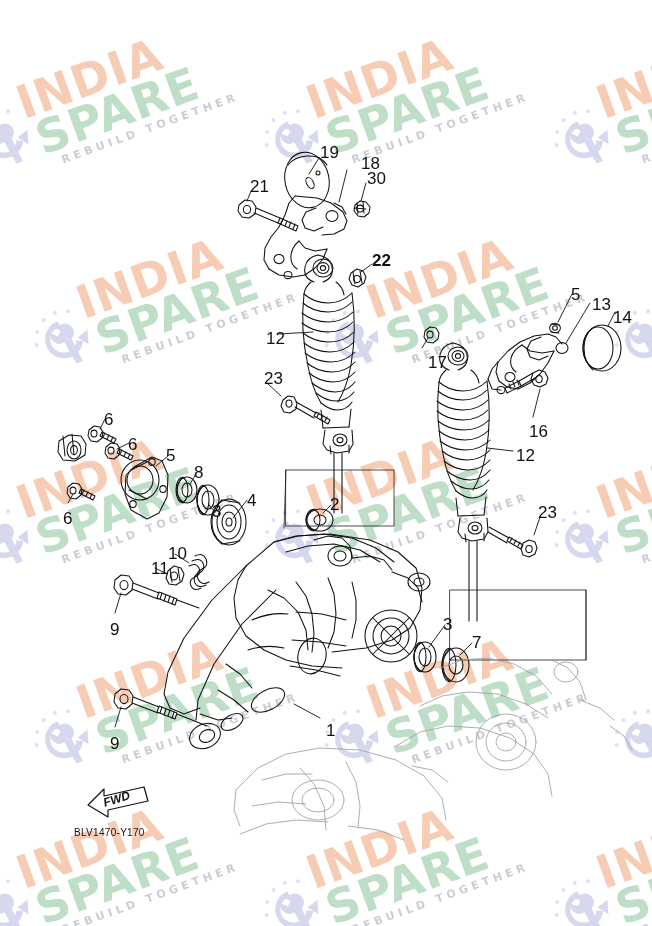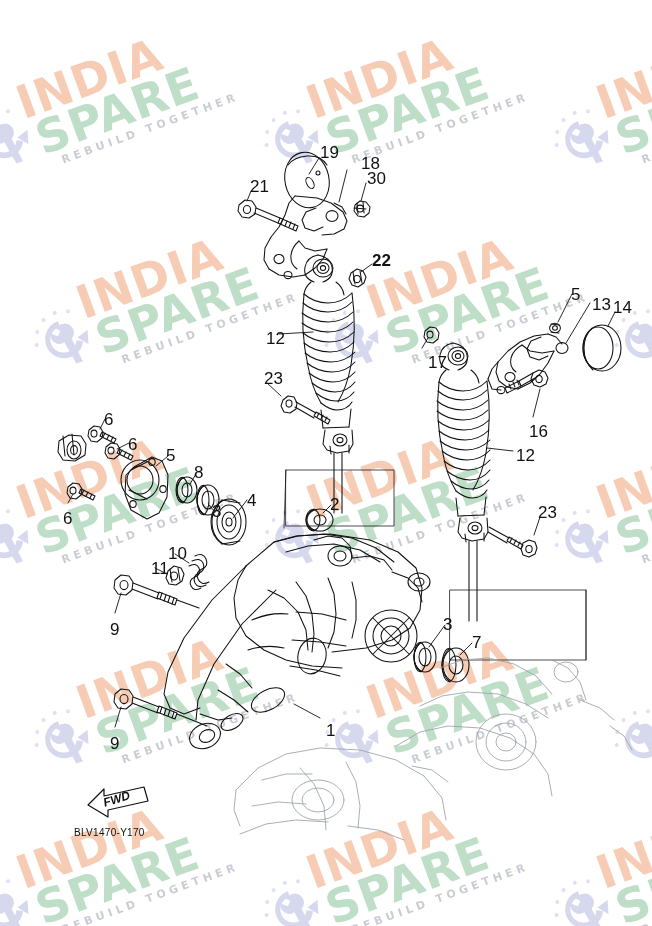--- a/index.html
+++ b/index.html
@@ -818,21 +818,21 @@
       <div class="callout" style="left: 63px; top: 510px;">6</div>
       <div class="callout" style="left: 472px; top: 634px;">7</div>
       <div class="callout" style="left: 194px; top: 464px;">8</div>
       <div class="callout" style="left: 110px; top: 621px;">9</div>
       <div class="callout" style="left: 110px; top: 735px;">9</div>
       <div class="callout" style="left: 168px; top: 545px;">10</div>
       <div class="callout" style="left: 151px; top: 560px;">11</div>
       <div class="callout" style="left: 266px; top: 330px;">12</div>
       <div class="callout" style="left: 516px; top: 447px;">12</div>
       <div class="callout" style="left: 592px; top: 296px;">13</div>
-      <div class="callout" style="left: 613px; top: 299px; text-align: center;">14</div>
+      <div class="callout" style="left: 613px; top: 309px; text-align: center;">14</div>
       <div class="callout" style="left: 571px; top: 286px;">5</div>
       <div class="callout" style="left: 529px; top: 423px;">16</div>
       <div class="callout" style="left: 428px; top: 354px;">17</div>
       <div class="callout" style="left: 361px; top: 155px;">18</div>
       <div class="callout" style="left: 320px; top: 144px;">19</div>
       <div class="callout" style="left: 367px; top: 170px;">30</div>
       <div class="callout" style="left: 250px; top: 178px; text-align: right;">21</div>
       <div class="callout" style="left: 372px; top: 252px; font-weight: bold;">22</div>
       <div class="callout" style="left: 264px; top: 370px;">23</div>
       <div class="callout" style="left: 538px; top: 504px;">23</div>

